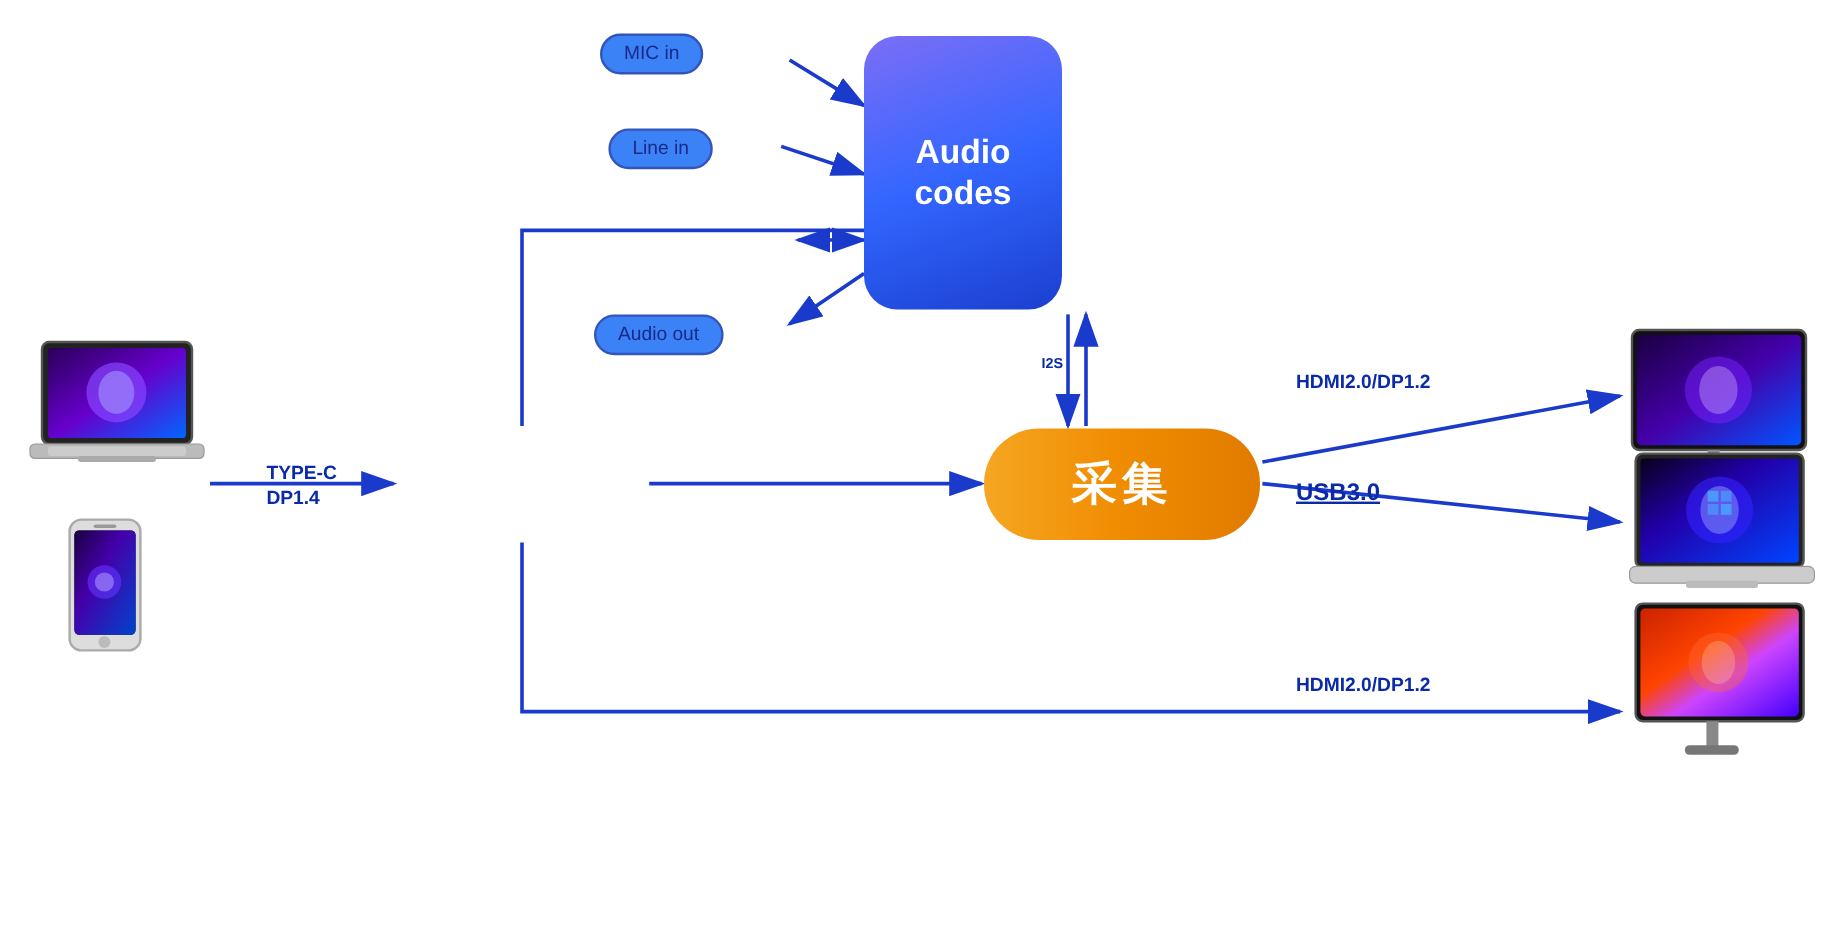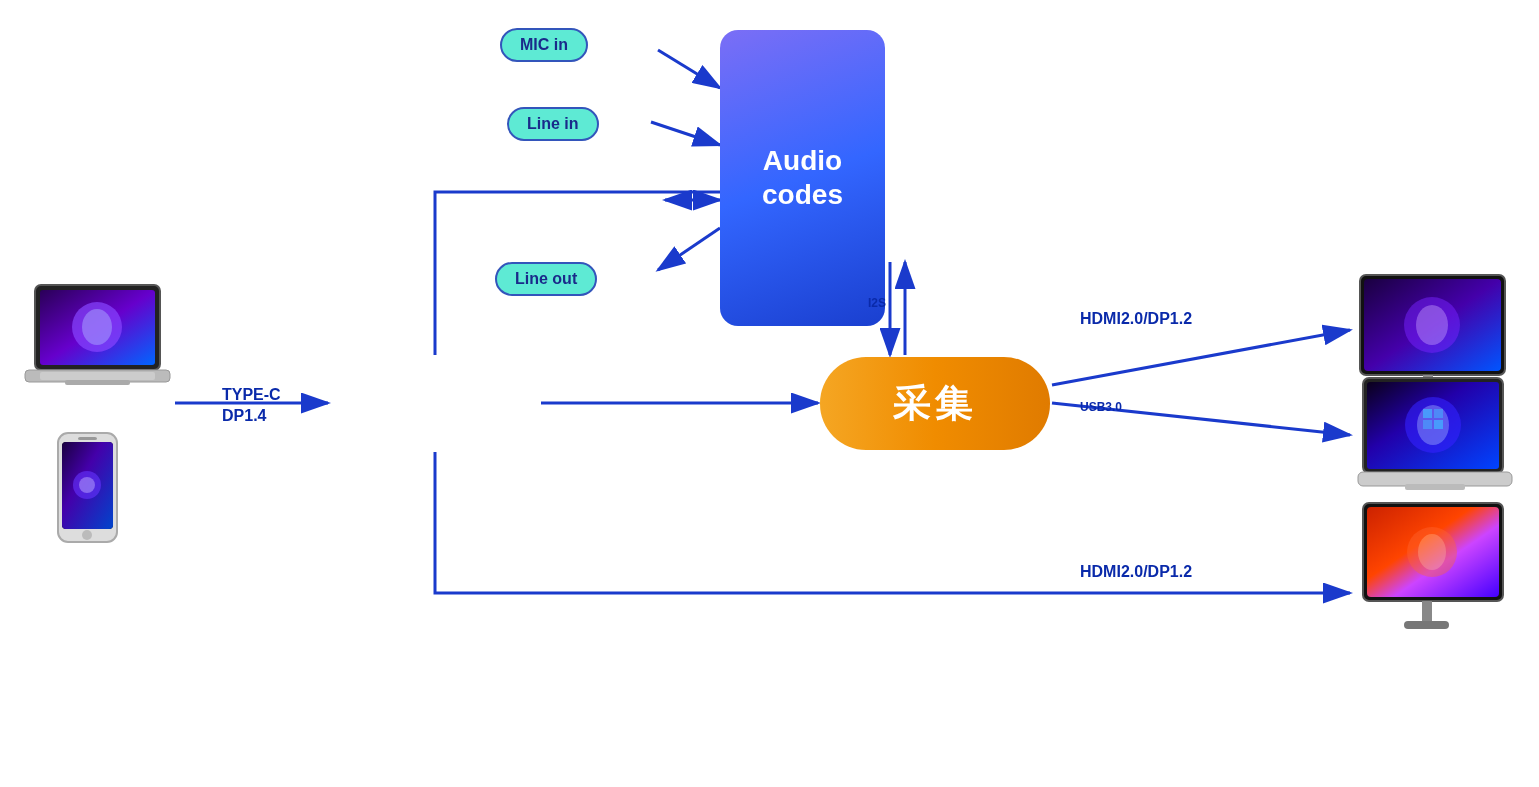--- a/index.html
+++ b/index.html
@@ -60,23 +60,23 @@
       font-weight: 900;
       letter-spacing: 1px;
     }
 
     
     .audiocodes {
       position: absolute;
       left: 720px;
       top: 30px;
       width: 165px;
-      height: 296px;
+      height: 228px;
       background: linear-gradient(160deg, #7b6ef6, #3366ff, #1a3fcf);
-      border-radius: 18px;
+      border-radius: 28px;
       display: flex;
       align-items: center;
       justify-content: center;
     }
     .audiocodes-label {
       color: #fff;
       font-size: 28px;
       font-weight: 800;
       text-align: center;
       line-height: 1.2;
@@ -103,22 +103,22 @@
     }
 
     
     .pill {
       position: absolute;
       border: 2.5px solid #3355bb;
       border-radius: 22px;
       padding: 6px 18px;
       color: #1a2a8a;
       font-size: 16px;
-      font-weight: 700;
-      background: #5eead4;
+      font-weight: 400;
+      background: #3b82f6;
       white-space: nowrap;
     }
 
     
     .label-text {
       position: absolute;
       color: #0a2aaa;
       font-size: 17px;
       font-weight: 700;
     }
@@ -231,32 +231,32 @@
     <span class="caiji-label">采集</span>
   </div>
 
   <div class="pill" style="left:500px; top:28px;">
     <span>MIC in</span>
   </div>
   <div class="pill" style="left:507px; top:107px;">
     <span>Line in</span>
   </div>
   <div class="pill" style="left:495px; top:262px;">
-    <span>Line out</span>
+    <span>Audio out</span>
   </div>
 
   <div class="label-text" style="left:868px; top:296px; font-size:12px;">
     <span>I2S</span>
   </div>
 
   <div class="label-text" style="left:1080px; top:310px; font-size:16px;">
     <span>HDMI2.0/DP1.2</span>
   </div>
 
-  <div class="label-text" style="left:1080px; top:400px; font-size:12px;">
+  <div class="label-text" style="left:1080px; top:400px; font-size:20px;text-decoration:underline;">
     <span>USB3.0</span>
   </div>
 
   <div class="label-text" style="left:1080px; top:563px; font-size:16px;">
     <span>HDMI2.0/DP1.2</span>
   </div>
 
   <div class="monitor" style="left:1355px; top:270px;">
     <svg width="160" height="145" viewBox="0 0 160 145">
       <defs>

